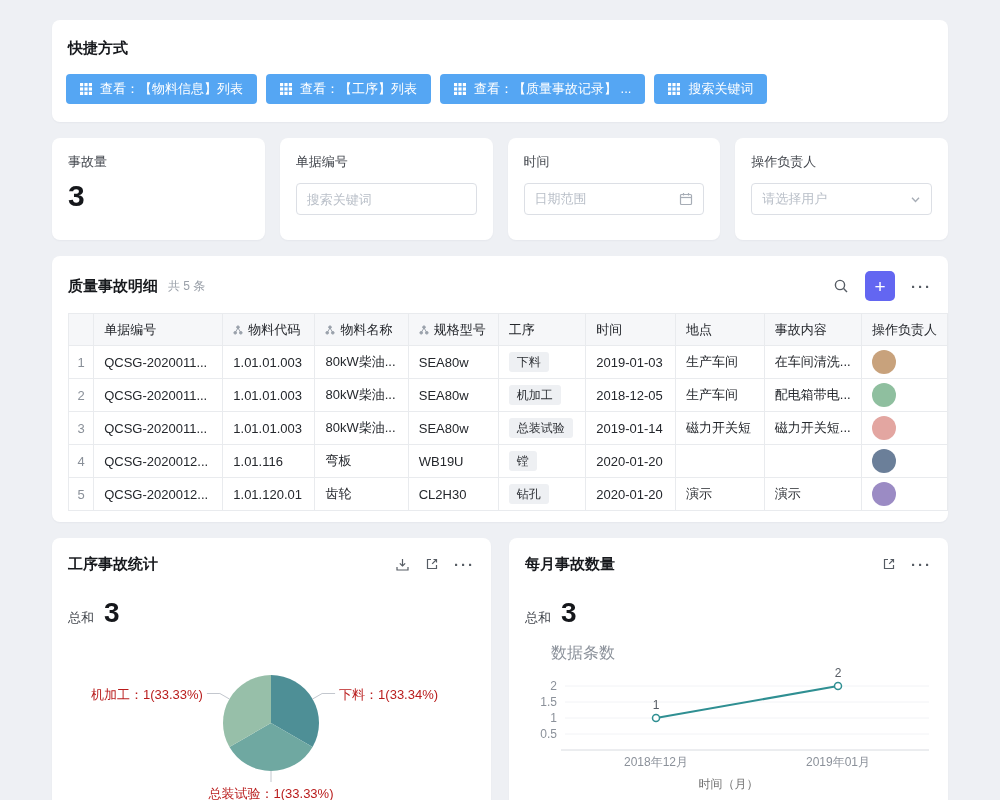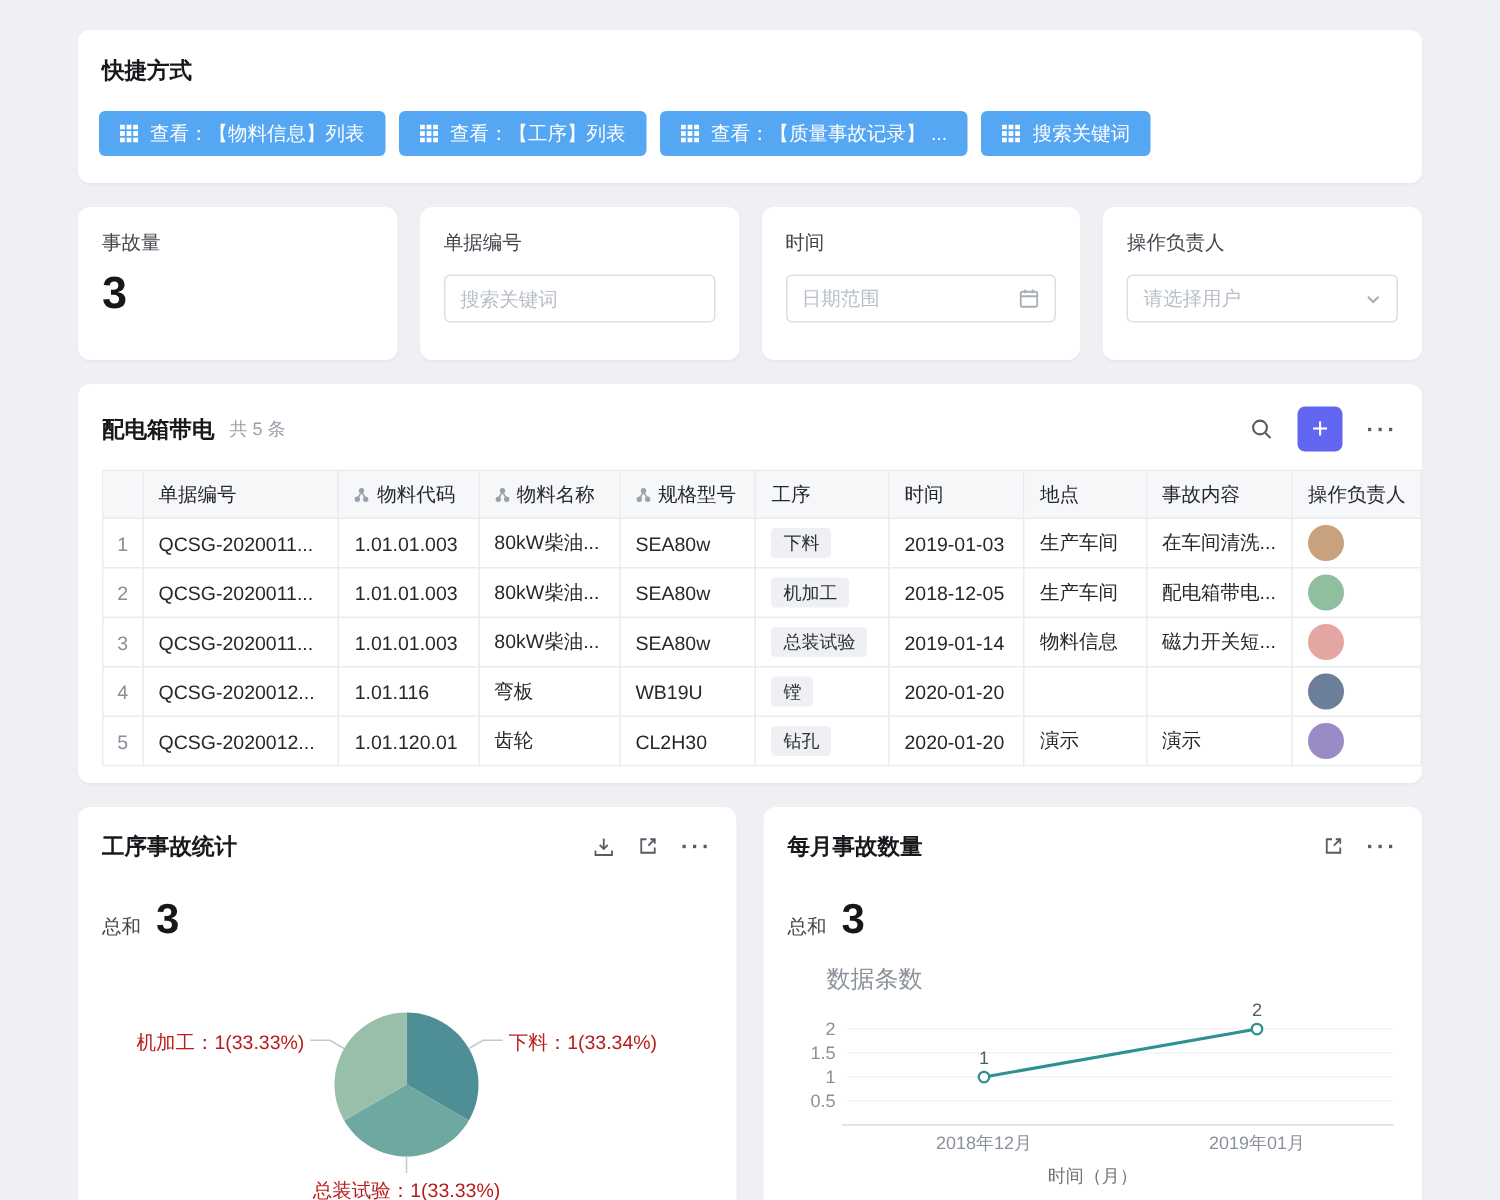--- a/index.html
+++ b/index.html
@@ -155,21 +155,21 @@
         <span>请选择用户</span>
         <svg width="11" height="11" viewBox="0 0 11 11" fill="none" stroke="#a7adb6" stroke-width="1.4">
             <polyline points="2,3.8 5.5,7.4 9,3.8"></polyline>
           </svg>
       </div>
     </div>
   </div>
 
   <div class="card tbl-card">
     <div class="tbl-head">
-      <span class="tbl-title">配电箱带电</span>
+      <span class="tbl-title">质量事故明细</span>
       <span class="tbl-count">共 5 条</span>
       <div class="tbl-icons">
         <button class="icon-btn">
           <svg width="16" height="16" viewBox="0 0 16 16" fill="none" stroke="#565c64" stroke-width="1.4">
               <circle cx="7" cy="7" r="4.6"></circle>
               <line x1="10.6" y1="10.6" x2="14" y2="14"></line>
             </svg>
         </button>
         <button class="add-btn">
             <span>+</span>
@@ -290,21 +290,21 @@
               </td>
             </tr>
             <tr>
               <td class="idx">3</td>
               <td>QCSG-2020011...</td>
               <td>1.01.01.003</td>
               <td>80kW柴油...</td>
               <td>SEA80w</td>
               <td><span class="tag">总装试验</span></td>
               <td>2019-01-14</td>
-              <td>物料信息</td>
+              <td>磁力开关短</td>
               <td>磁力开关短...</td>
               <td>
                 <div class="avatar" style="background: rgb(227, 166, 161);"></div>
               </td>
             </tr>
             <tr>
               <td class="idx">4</td>
               <td>QCSG-2020012...</td>
               <td>1.01.116</td>
               <td>弯板</td>

